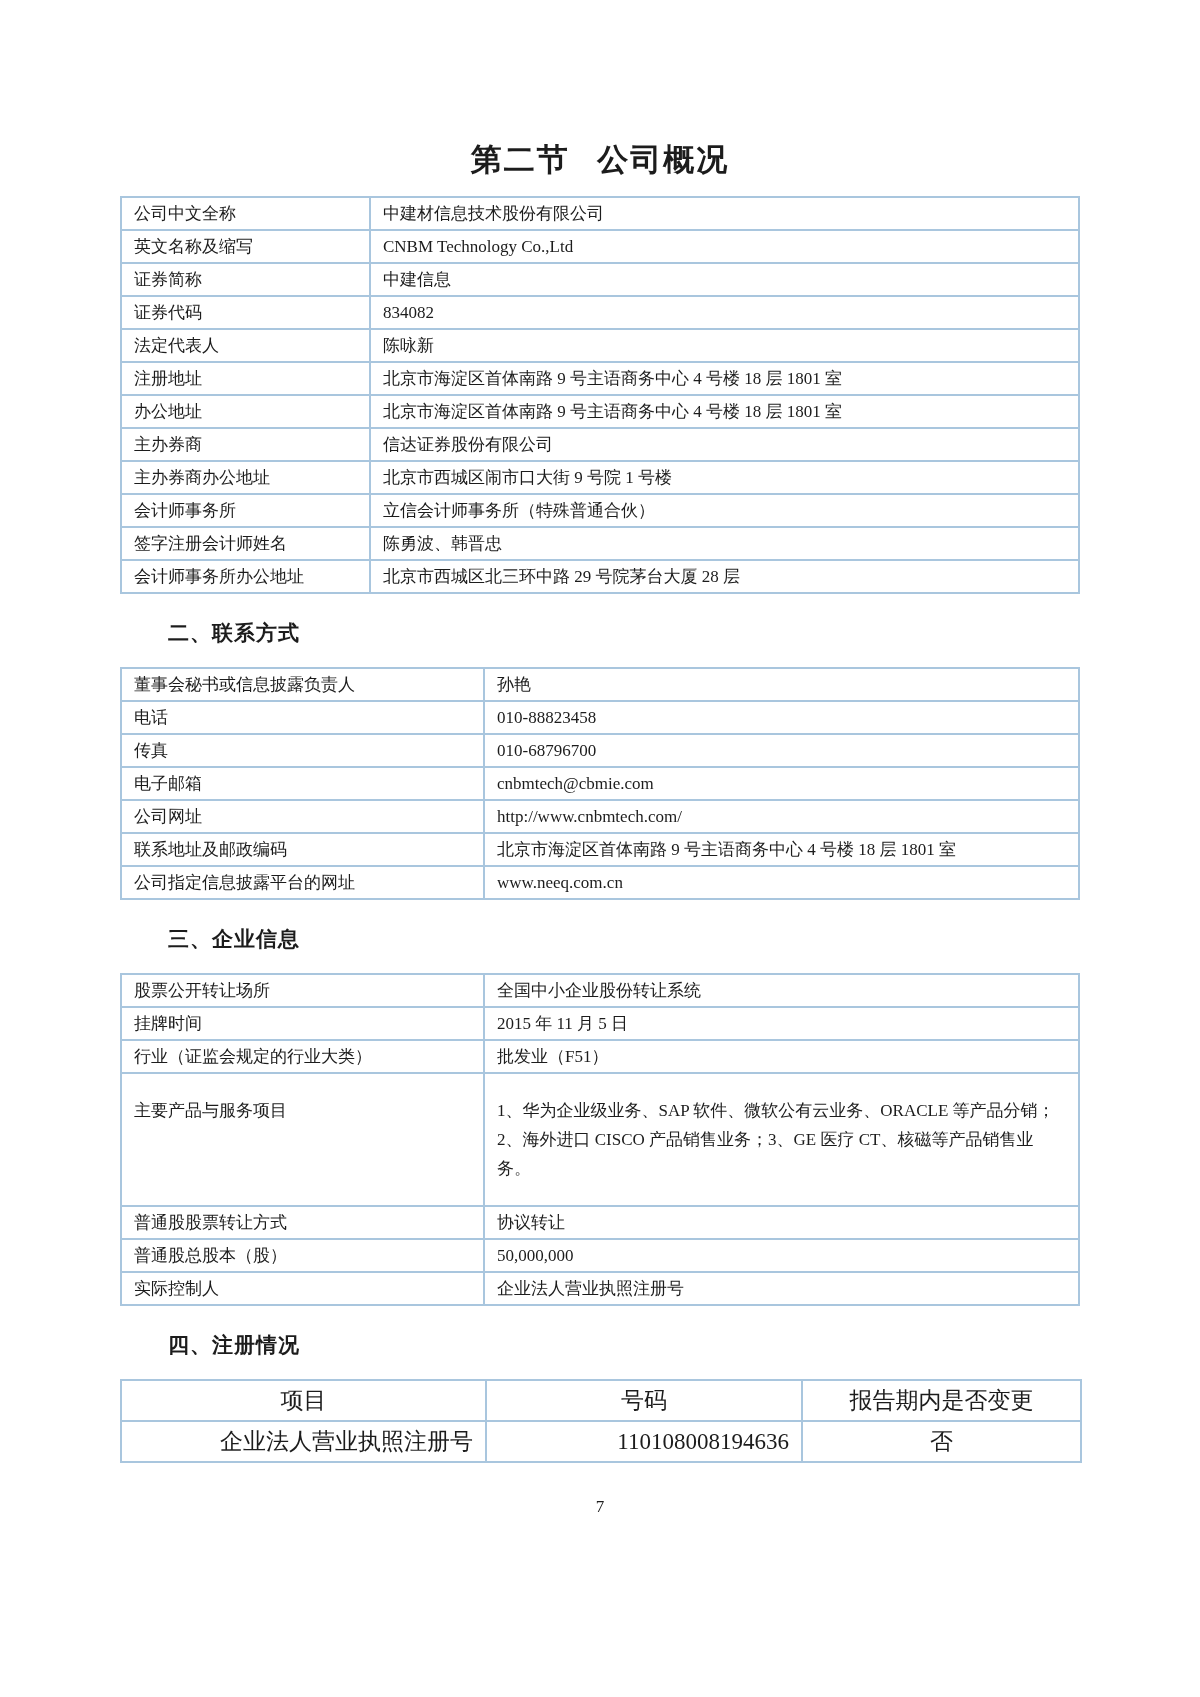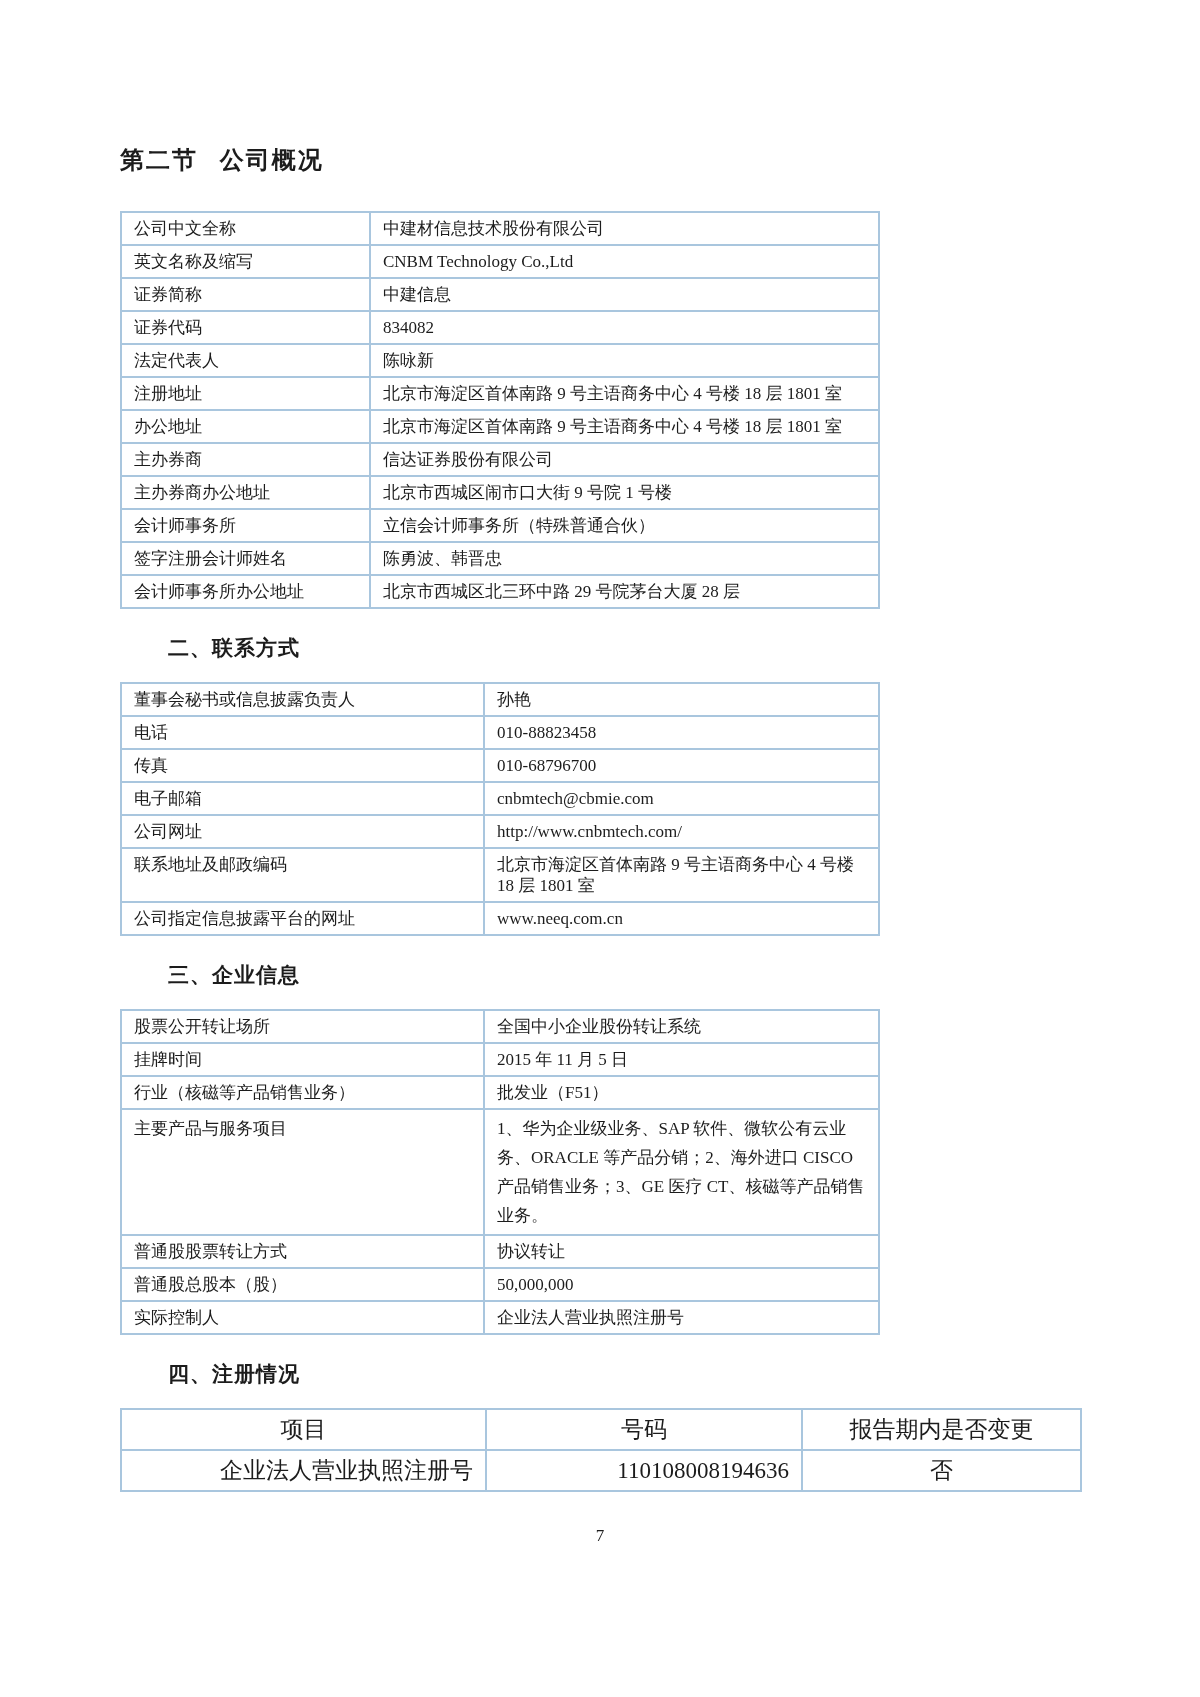--- a/index.html
+++ b/index.html
@@ -10,51 +10,52 @@
     width: 1200px;
     height: 1697px;
     background: #ffffff;
     padding: 136px 120px 0 120px;
     overflow: hidden;
     font-family: "Liberation Serif", "DejaVu Serif", serif;
     color: var(--ink);
   }
   .doc-title {
     font-family: "Liberation Sans", "DejaVu Sans", sans-serif;
-    font-size: 24px;
+    font-size: 31px;
     line-height: 48px;
     font-weight: 700;
-    margin: 0 0 27px 0;
+    text-align: center;
+    margin: 0 0 12px 0;
     letter-spacing: 2px;
     word-spacing: 0.55em;
   }
   .sec-heading {
     font-family: "Liberation Sans", "DejaVu Sans", sans-serif;
     font-size: 21px;
     line-height: 29px;
     font-weight: 700;
     margin: 24px 0 20px 48px;
     letter-spacing: 1px;
   }
   table {
     border-collapse: collapse;
-    width: 760px;
+    width: 960px;
     table-layout: fixed;
   }
   .kv-table td {
     border: 2px solid var(--tb);
     font-size: 17px;
     line-height: 21px;
     padding: 5px 12px;
     vertical-align: top;
     overflow: hidden;
   }
   .col-label-narrow { width: 249px; }
   .col-label-wide  { width: 363px; }
-  .tall-row td { line-height: 29px; padding: 4px 12px; margin-top: 36px; }
+  .tall-row td { line-height: 29px; padding: 22px 12px; margin-top: 36px; }
   .reg-table th, .reg-table td {
     border: 2px solid var(--tb);
     font-size: 23px;
     line-height: 21px;
     padding: 9px 12px;
     font-weight: normal;
     vertical-align: middle;
   }
   .reg-table thead th { text-align: center; }
   .reg-table tbody td { text-align: right; }
@@ -184,21 +185,21 @@
       <tbody>
           <tr>
             <td>股票公开转让场所</td>
             <td>全国中小企业股份转让系统</td>
           </tr>
           <tr>
             <td>挂牌时间</td>
             <td>2015 年 11 月 5 日</td>
           </tr>
           <tr>
-            <td>行业（核磁等产品销售业务）</td>
+            <td>行业（证监会规定的行业大类）</td>
             <td>批发业（F51）</td>
           </tr>
           <tr class="tall-row">
             <td>主要产品与服务项目</td>
             <td>1、华为企业级业务、SAP 软件、微软公有云业务、ORACLE 等产品分销；2、海外进口 CISCO 产品销售业务；3、GE 医疗 CT、核磁等产品销售业务。</td>
           </tr>
           <tr>
             <td>普通股股票转让方式</td>
             <td>协议转让</td>
           </tr>

